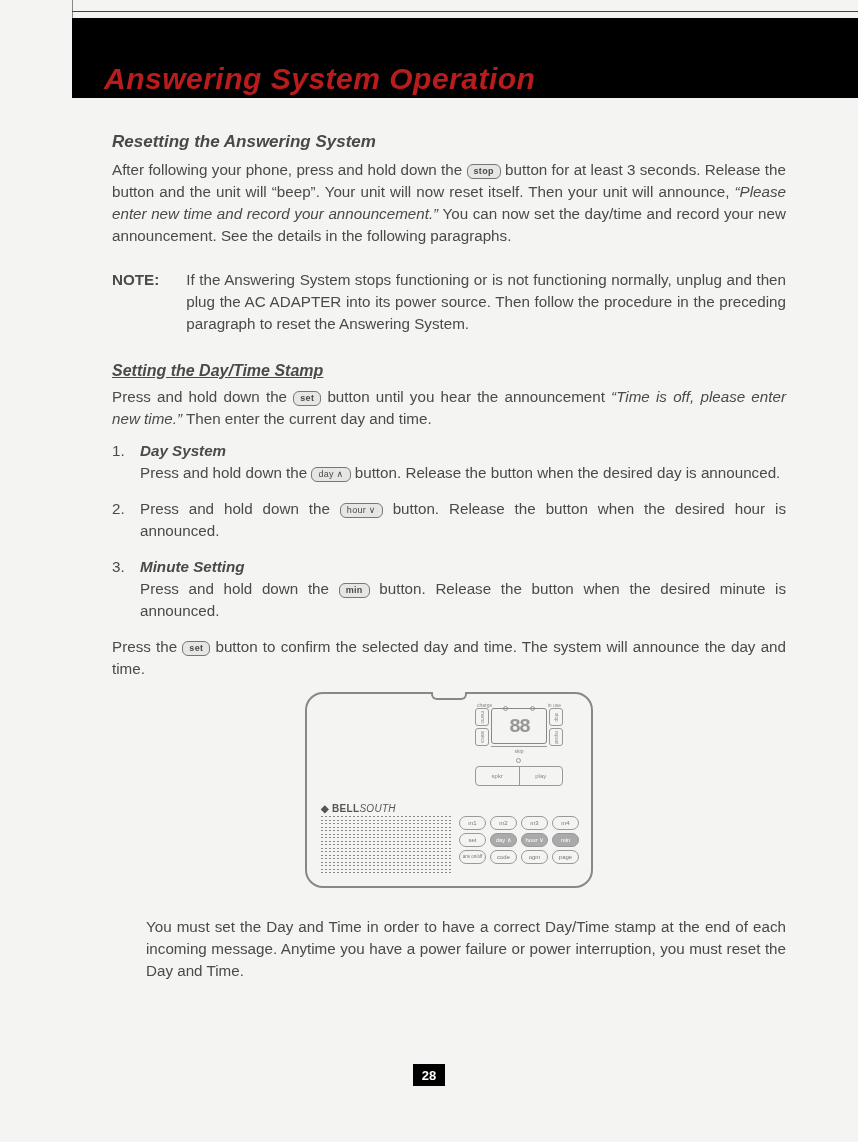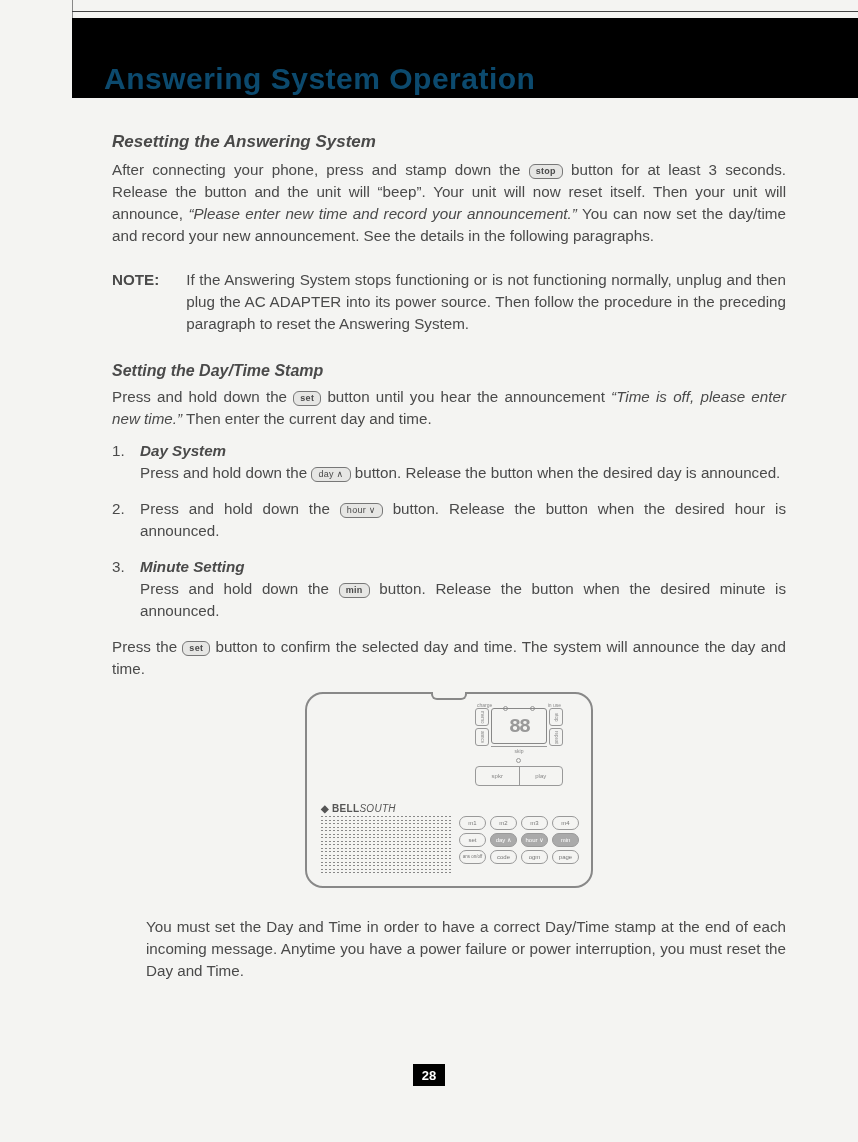--- a/index.html
+++ b/index.html
@@ -31,22 +31,23 @@
     top: 18px;
     left: 72px;
     right: 0;
     height: 80px;
     background: #000;
   }
   .chapter-title {
     position: absolute;
     top: 62px;
     left: 104px;
-    color: #0c4a6e;
+    color: #b91c1c;
     font-size: 30px;
+    font-style: italic;
     font-weight: bold;
     letter-spacing: 0.5px;
   }
   .content {
     position: absolute;
     top: 130px;
     left: 112px;
     right: 72px;
     font-size: 15.2px;
     line-height: 1.45;
@@ -58,20 +59,21 @@
     font-size: 17px;
     color: #494949;
     margin-bottom: 4px;
   }
   .sub-heading {
     font-style: italic;
     font-weight: bold;
     font-size: 16px;
     margin-top: 24px;
     margin-bottom: 4px;
+    text-decoration: underline;
   }
   .para { text-align: justify; }
   .italic-quote { font-style: italic; }
   .btn-label {
     display: inline-block;
     font-size: 9px;
     line-height: 1;
     padding: 2px 6px 2px 6px;
     border: 1px solid #777;
     border-radius: 6px;
@@ -249,21 +251,21 @@
 <div class="top-marks"></div>
 <div class="top-marks2"></div>
 
 <div class="black-banner"></div>
 <div class="chapter-title">Answering System Operation</div>
 
 <div class="content">
 
   <div class="section-heading">Resetting the Answering System</div>
   <div class="para">
-    <span>After connecting your phone, press and stamp down the </span>
+    <span>After following your phone, press and hold down the </span>
     <span class="btn-label">stop</span>
     <span> button for at least 3 seconds. Release the button and the unit will “beep”. Your unit will now reset itself. Then your unit will announce, </span>
     <span class="italic-quote">“Please enter new time and record your announcement.”</span>
     <span> You can now set the day/time and record your new announcement. See the details in the following paragraphs.</span>
   </div>
 
   <div class="note-row">
     <div class="note-label">NOTE:</div>
     <div>If the Answering System stops functioning or is not functioning normally, unplug and then plug the AC ADAPTER into its power source. Then follow the procedure in the preceding paragraph to reset the Answering System.</div>
   </div>

